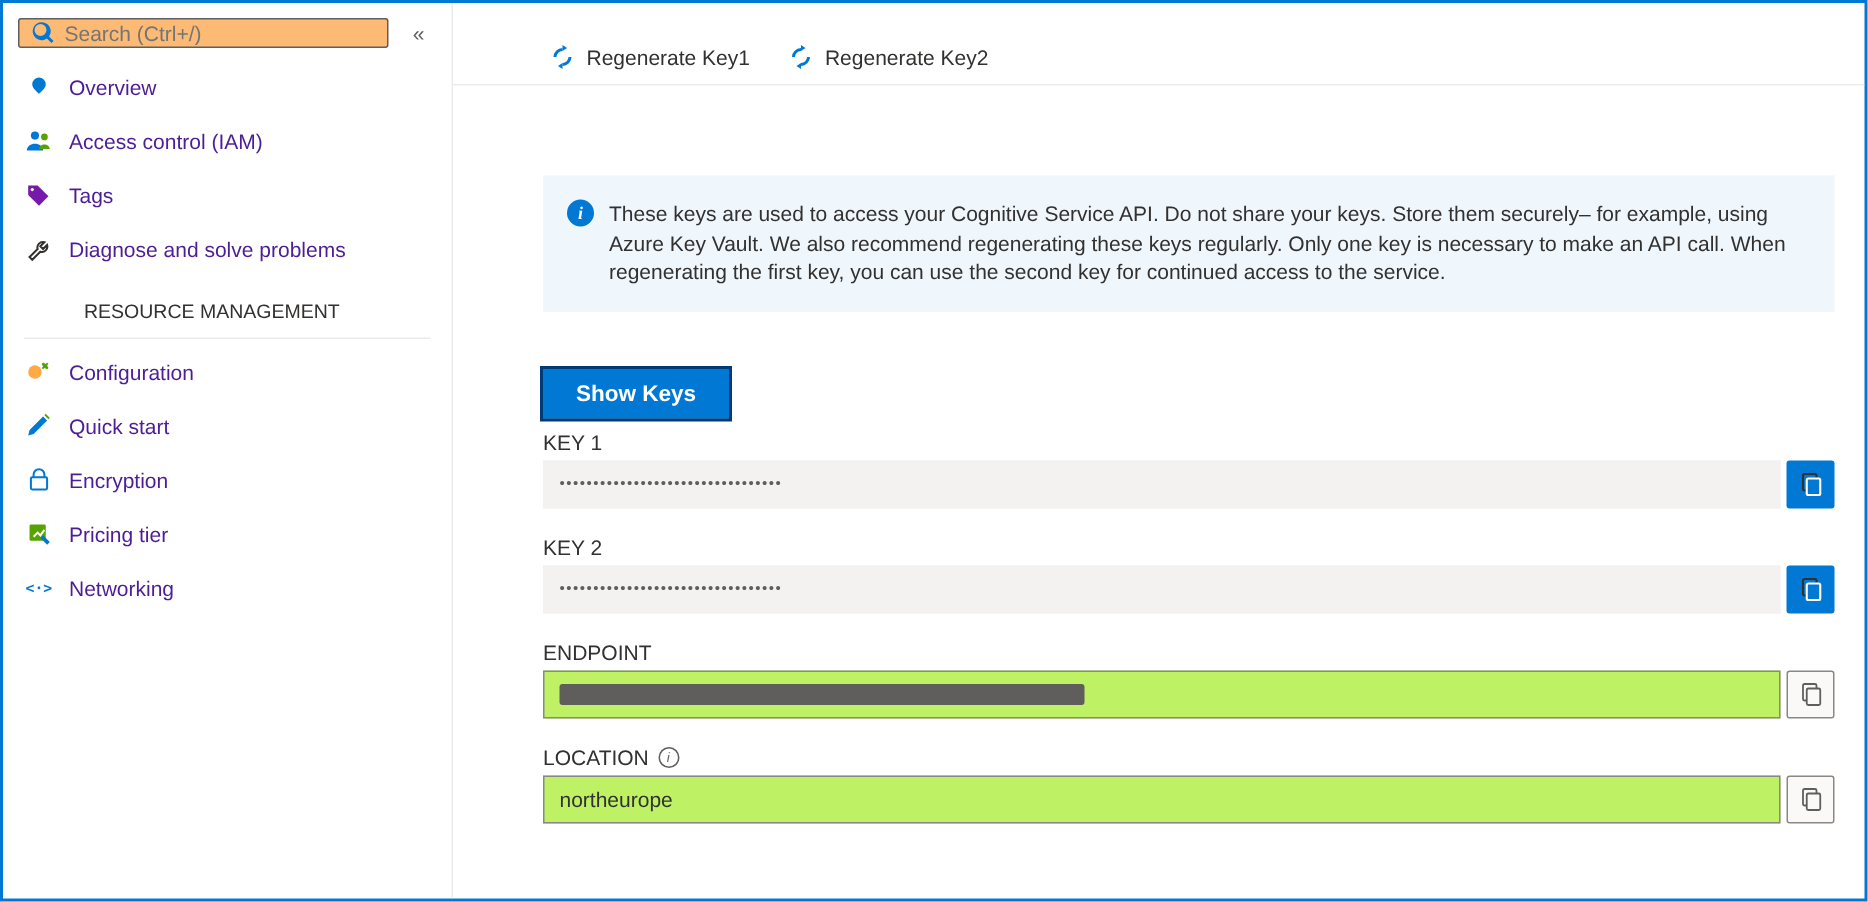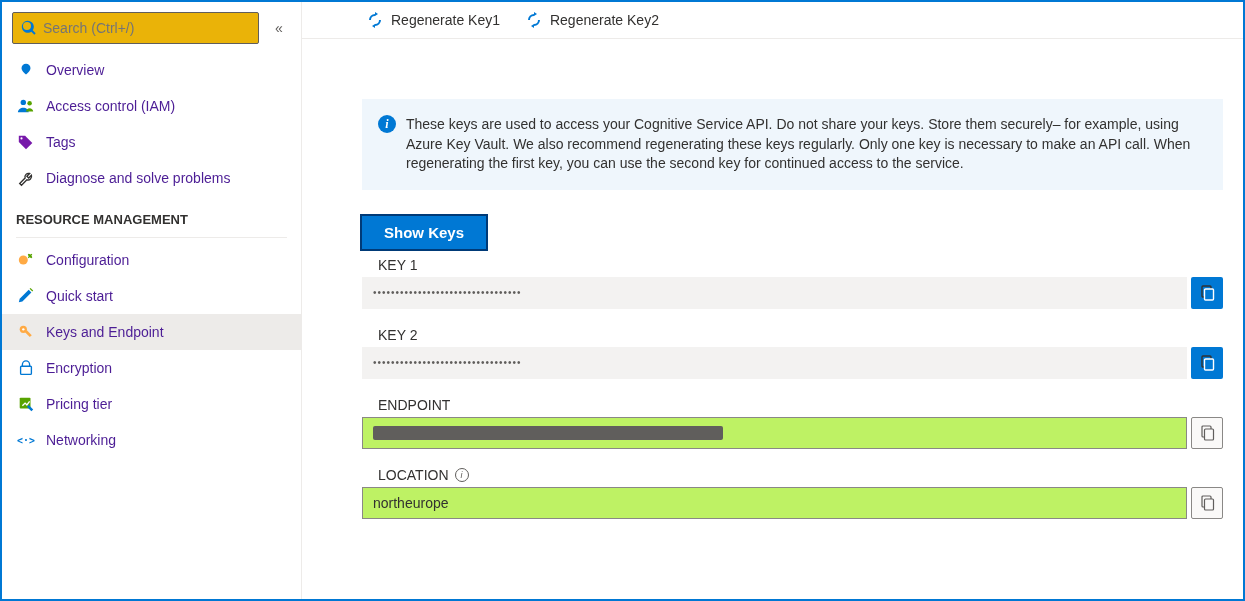--- a/index.html
+++ b/index.html
@@ -28,22 +28,22 @@
     padding: 10px 10px 8px 10px;
     gap: 8px;
   }
   .search-box {
     flex: 1;
     display: flex;
     align-items: center;
     border: 1px solid #605e5c;
     border-radius: 2px;
     padding: 4px 8px;
-    background: #eab308;
-    height: 32px;
+    background: #fdba74;
+    height: 20px;
   }
   .search-box svg { width: 16px; height: 16px; fill: #0078d4; margin-right: 6px;}
   .search-box input {
     border: none;
     outline: none;
     font-size: 14px;
     color: #605e5c;
     flex: 1;
     background: transparent;
   }
@@ -77,41 +77,42 @@
   .nav-item .icon {
     width: 20px;
     height: 20px;
     display:flex;
     align-items:center;
     justify-content:center;
     flex-shrink:0;
   }
   .nav-section {
     font-size: 13px;
-    font-weight: 700;
+    font-weight: 400;
     color: #323130;
     padding: 16px 14px 6px 14px;
+    margin-left: 40px;
   }
   .nav-section-divider {
     border-bottom:1px solid #edebe9;
     margin: 4px 14px 4px 14px;
   }
   
   .main {
     flex:1;
     display:flex;
     flex-direction:column;
     padding: 0;
     overflow:hidden;
   }
   .toolbar {
     display:flex;
     align-items:center;
     gap: 26px;
-    padding: 10px 20px 10px 65px;
+    padding: 28px 20px 10px 65px;
     font-size:14px;
     color:#323130;
     border-bottom: 1px solid #edebe9;
   }
   .toolbar-item {
     display:flex; align-items:center; gap:8px; cursor:pointer;
   }
   .toolbar-item svg { width:16px; height:16px; }
   .content {
     padding: 60px 20px 20px 60px;
@@ -134,30 +135,30 @@
   .show-btn {
     background:#0078d4;
     color:#fff;
     font-size:15px;
     font-weight:600;
     padding: 6px 20px;
     border: 2px solid #0078d4;
     outline: 2px solid #003a77;
     cursor:pointer;
     margin-bottom: 8px;
+    margin-top: 12px;
   }
   .field-group { margin-bottom: 18px;}
   .field-label {
     font-size: 14px;
     color:#323130;
     margin-bottom:4px;
     display:flex;
     align-items:center;
     gap:6px;
-    margin-left:16px;
   }
   .field-row {
     display:flex;
     align-items:stretch;
     gap:4px;
   }
   .field-input {
     flex:1;
     background:#f3f2f1;
     border:1px solid #f3f2f1;
@@ -251,30 +252,20 @@
       <span>Configuration</span>
     </div>
     <div class="nav-item">
       <span class="icon">
           <svg viewBox="0 0 20 20" width="18" height="18">
             <path fill="#0078d4" d="M3 13l10-10 3 3-10 10-4 1z"></path>
             <path fill="#57a300" d="M14 2l3 3 1-1-3-3z"></path>
           </svg>
         </span>
       <span>Quick start</span>
-    </div>
-    <div class="nav-item active">
-      <span class="icon">
-          <svg viewBox="0 0 20 20" width="18" height="18">
-            <circle fill="#ffaa44" cx="7" cy="7" r="4"></circle>
-            <circle fill="#fff" cx="7" cy="7" r="1.3"></circle>
-            <rect fill="#ffaa44" x="9" y="9" width="3" height="8" transform="rotate(-45 10 10)"></rect>
-          </svg>
-        </span>
-      <span>Keys and Endpoint</span>
     </div>
     <div class="nav-item">
       <span class="icon">
           <svg viewBox="0 0 20 20" width="18" height="18">
             <rect fill="none" stroke="#0078d4" stroke-width="1.5" x="4" y="8" width="12" height="9" rx="1"></rect>
             <path fill="none" stroke="#0078d4" stroke-width="1.5" d="M6 8V6a4 4 0 018 0v2"></path>
           </svg>
         </span>
       <span>Encryption</span>
     </div>

